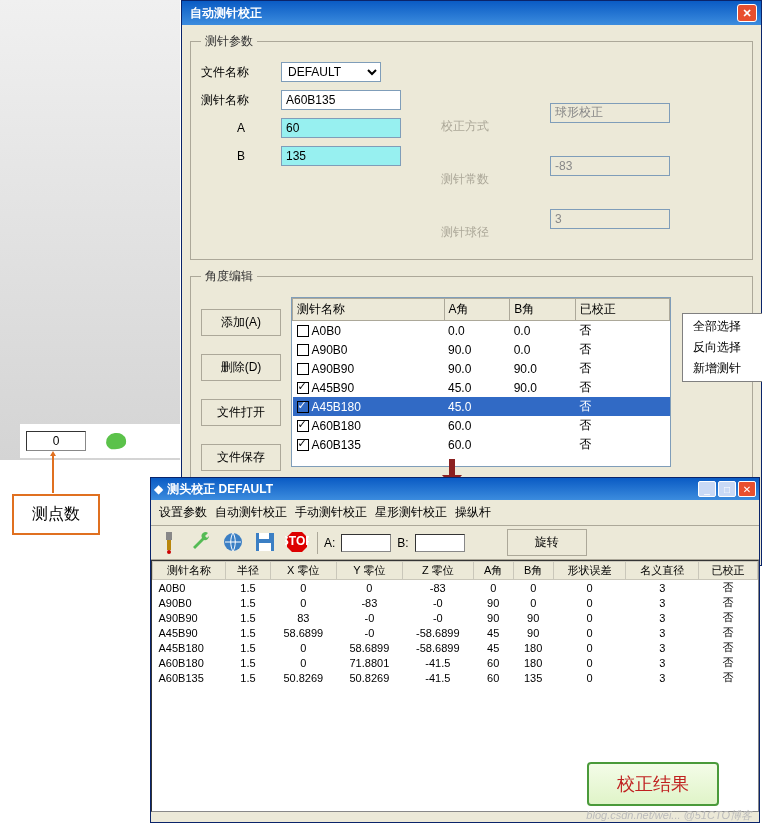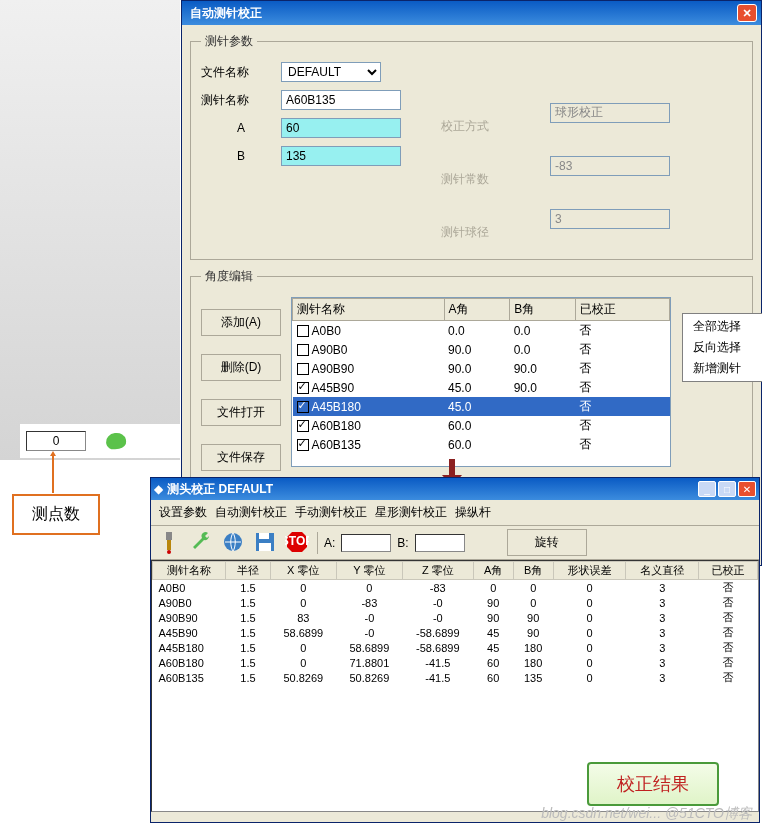--- a/index.html
+++ b/index.html
@@ -79,21 +79,21 @@
 
 
 .result-table-wrap { background: #fff; border: 1px inset #888; height: 252px; overflow: auto; }
 .result-table { width: 100%; border-collapse: collapse; }
 .result-table th { background: #ece9d8; border: 1px solid #cac7ba; padding: 1px 6px; font-weight: normal; font-size: 11px; text-align: center; }
 .result-table td { padding: 0 6px; font-size: 11px; text-align: center; }
 .result-table td:first-child { text-align: left; }
 
 .result-label { position: absolute; right: 40px; bottom: 16px; border: 2px solid #4a9a3a; border-radius: 4px; padding: 8px 28px; background: linear-gradient(#f4fce8,#e0f4c8); color: #c02020; font-size: 18px; font-family: KaiTi, serif; }
 
-.watermark { position: absolute; right: 10px; bottom: 2px; color: #bbb; font-size: 14px; font-style: italic; }
+.watermark { position: absolute; right: 10px; bottom: 2px; color: #bbb; font-size: 11px; font-style: italic; }
 </style>
 </head>
 <body>
 
 <div class="bg-panel"></div>
 
 <div class="win1">
   <div class="titlebar">
     <span class="title">自动测针校正</span>
     <span class="close-btn">✕</span>

